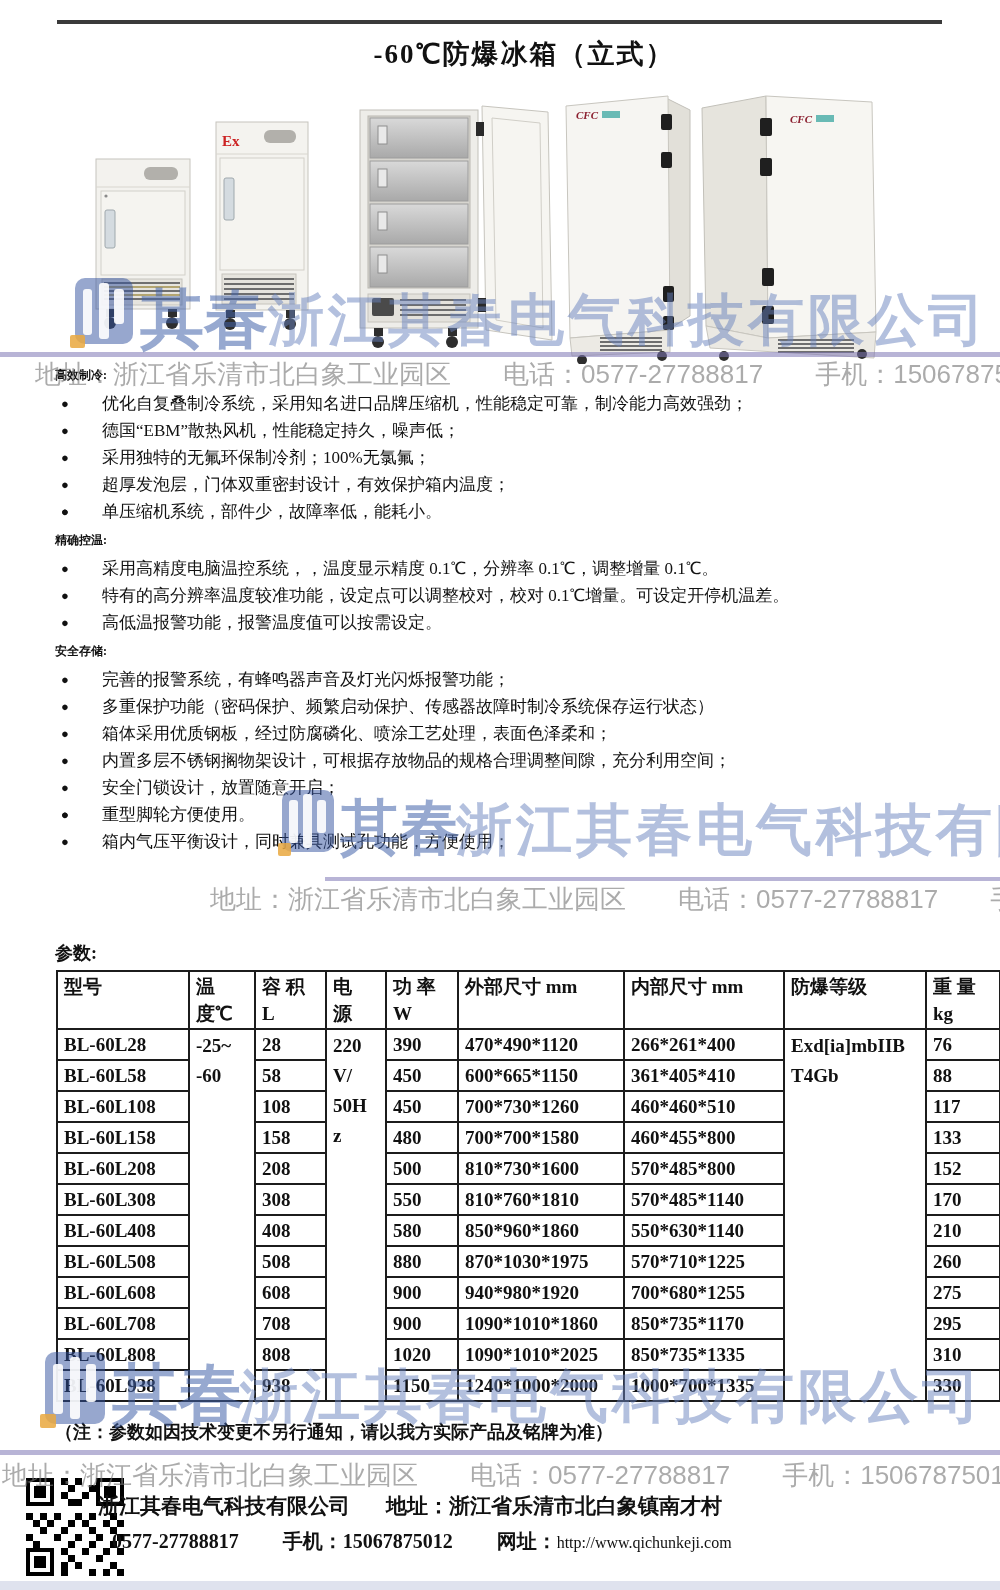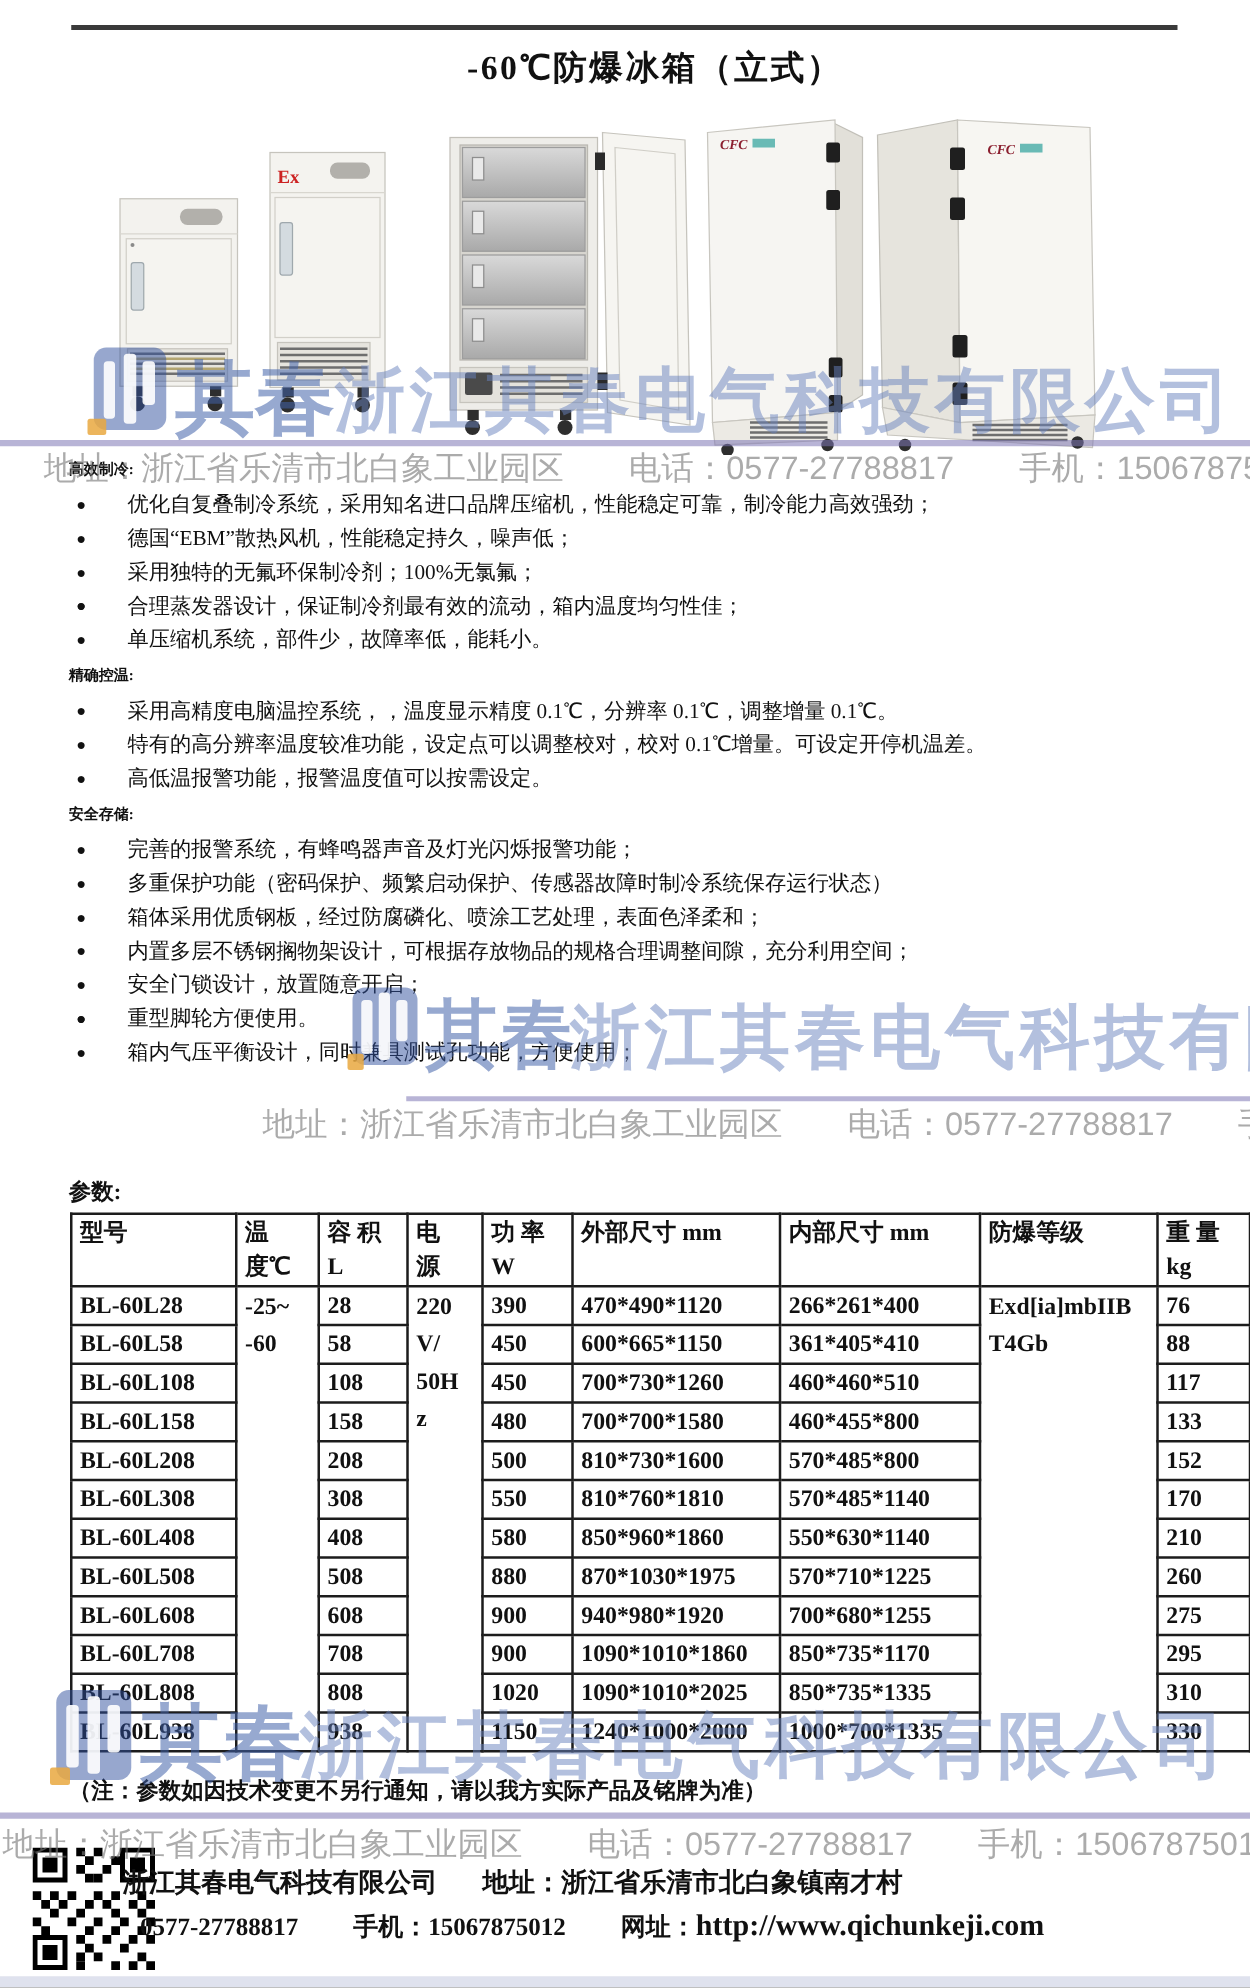--- a/index.html
+++ b/index.html
@@ -41,21 +41,21 @@
   table.specs th{font-size:19px;}
   table.specs th div{line-height:27px;height:27px;}
   table.specs td{font-size:19px;height:27px;line-height:27px;}
   td.mrg div{line-height:30px;height:30px;}
   
   .note{position:absolute;left:55px;top:1420px;font-size:18px;font-weight:700;white-space:nowrap;}
   .footer-l1{position:absolute;left:98px;top:1492px;font-size:21px;font-weight:700;white-space:nowrap;}
   .footer-l1 .gap{display:inline-block;width:36px;}
   .footer-l2{position:absolute;left:112px;top:1528px;font-size:20px;font-weight:700;white-space:nowrap;}
   .footer-l2 .gap{display:inline-block;width:44px;}
-  .footer-l2 .url{font-weight:700;font-size:24px;}
+  .footer-l2 .url{font-weight:400;font-size:16px;}
   .qr{position:absolute;left:26px;top:1478px;}
   .bottom-band{position:absolute;left:0;right:0;top:1581px;height:9px;background:#dfe2ee;}
 </style>
 </head>
 <body>
 
 <div id="page">
 
   <div class="top-rule"></div>
   <div class="page-title">-60℃防爆冰箱（立式）</div>
@@ -186,22 +186,22 @@
       <circle cx="30" cy="264" r="5" fill="#2e2e2e"></circle>
         <circle cx="168" cy="262" r="5" fill="#2e2e2e"></circle>
     </svg>
   </div>
 
   <div class="features">
     <div class="f-h">高效制冷:</div>
     <div class="f-b"><i class="dot">●</i><span>优化自复叠制冷系统，采用知名进口品牌压缩机，性能稳定可靠，制冷能力高效强劲；</span></div>
     <div class="f-b"><i class="dot">●</i><span>德国“EBM”散热风机，性能稳定持久，噪声低；</span></div>
     <div class="f-b"><i class="dot">●</i><span>采用独特的无氟环保制冷剂；100%无氯氟；</span></div>
+    <div class="f-b"><i class="dot">●</i><span>超厚发泡层，门体双重密封设计，有效保护箱内温度；</span></div>
     <div class="f-b"><i class="dot">●</i></div>
-    <div class="f-b"><i class="dot">●</i><span>合理蒸发器设计，保证制冷剂最有效的流动，箱内温度均匀性佳；</span></div>
     <div class="f-b"><i class="dot">●</i><span>单压缩机系统，部件少，故障率低，能耗小。</span></div>
 
     <div class="f-h">精确控温:</div>
     <div class="f-b"><i class="dot">●</i><span>采用高精度电脑温控系统，，温度显示精度 0.1℃，分辨率 0.1℃，调整增量 0.1℃。</span></div>
     <div class="f-b"><i class="dot">●</i><span>特有的高分辨率温度较准功能，设定点可以调整校对，校对 0.1℃增量。可设定开停机温差。</span></div>
     <div class="f-b"><i class="dot">●</i><span>高低温报警功能，报警温度值可以按需设定。</span></div>
 
     <div class="f-h">安全存储:</div>
     <div class="f-b"><i class="dot">●</i><span>完善的报警系统，有蜂鸣器声音及灯光闪烁报警功能；</span></div>
     <div class="f-b"><i class="dot">●</i><span>多重保护功能（密码保护、频繁启动保护、传感器故障时制冷系统保存运行状态）</span></div>

